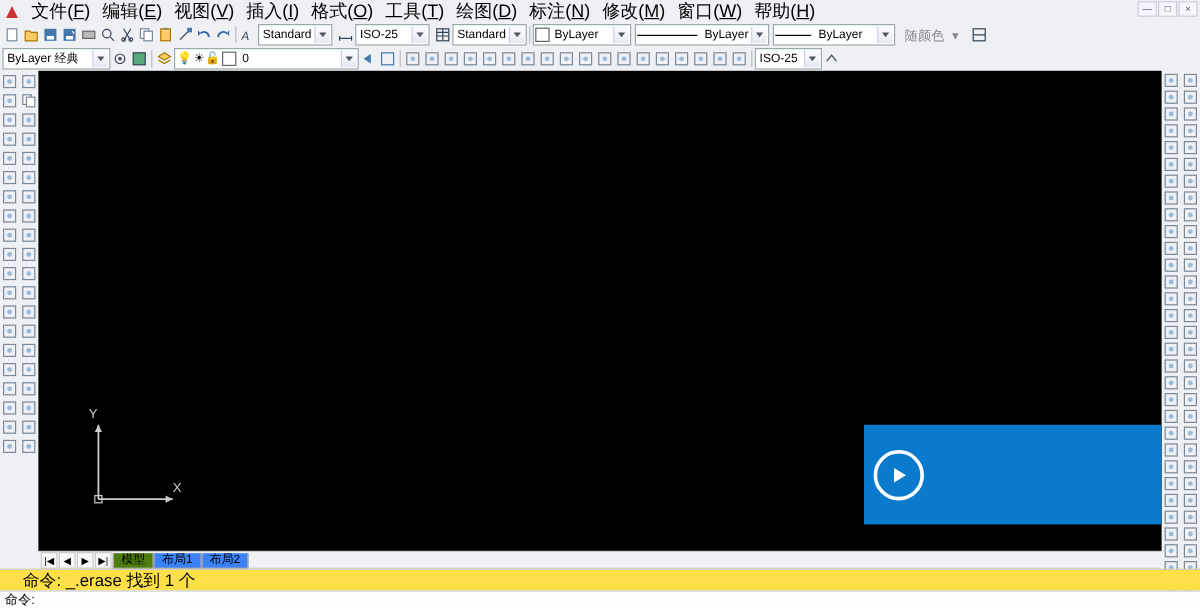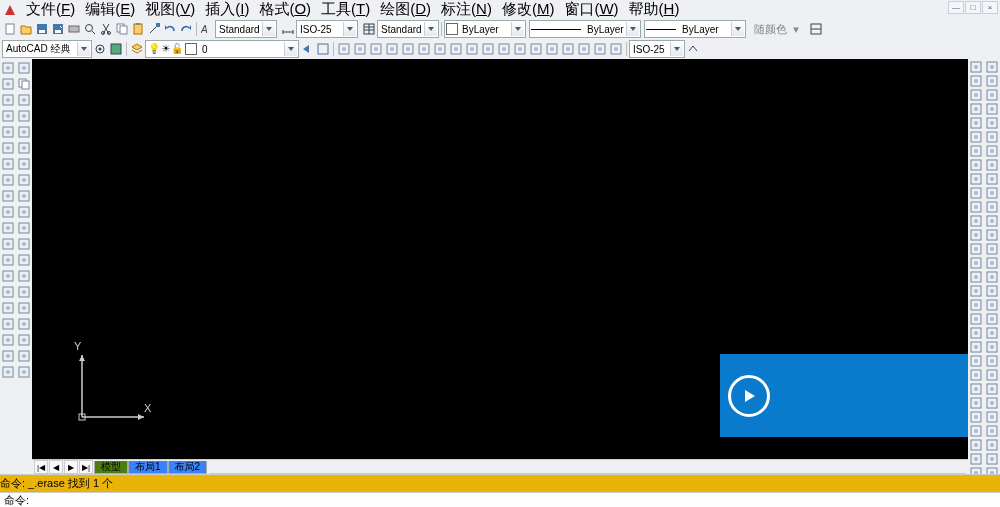--- a/index.html
+++ b/index.html
@@ -44,23 +44,23 @@
     display:flex;align-items:center;font-size:10px;padding:0 2px;gap:0;}
   .model-tabs .navbtn{width:12px;height:12px;display:flex;
     align-items:center;justify-content:center;border:1px solid #ccc;
     background:#f8f8fb;margin-right:1px;font-size:8px;}
   .model-tabs .tab{padding:0 6px;height:12px;line-height:12px;
     border:1px solid #aaa;border-top:none;background:#4d7c0f;}
   .model-tabs .tab.inactive{background:#3b82f6;}
   .model-tabs .track{flex:1;height:12px;background:#eef0f4;
     border-bottom:1px solid #ccc;margin-left:2px;}
   .right-pals{display:flex;}
-  .cmd{border-top:1px solid #ccc;background:#eab308;padding:2px 0;
-    font-size:11px;line-height:13px;}
-  .cmd-input{display:flex;align-items:center;border-top:1px solid #ccc;
+  .cmd{border-top:1px solid #ccc;background:#fde047;padding:2px 19px;
+    font-size:14px;line-height:13px;}
+  .cmd-input{display:flex;align-items:flex-end;border-top:1px solid #ccc;
     background:#fdfdfd;padding:0 4px;height:14px;}
   .cmd-input input{flex:1;border:none;outline:none;font:11px SimSun;
     background:transparent;}
   .bylayer-line{display:inline-block;width:50px;border-top:1px solid #000;
     margin-right:4px;}
 
   
   .wm{position:absolute;right:0;bottom:22px;width:232px;height:75px;
     background:#0a7bcc;display:flex;align-items:center;color:#fff;
     font-weight:600;padding:4px 8px;gap:8px;}
@@ -259,21 +259,21 @@
     <div class="tb-btn" style="margin-left:6px">
       <svg viewBox="0 0 12 12">
           <rect x="1" y="1" width="10" height="10" fill="none" stroke="#345"></rect>
           <path stroke="#345" d="M1 6h10"></path>
         </svg>
     </div>
   </div>
 
   <div class="row top3">
     <div class="combo" style="width:86px">
-      <span class="txt">AutoCAD 经典</span>
+      <span class="txt">ByLayer 经典</span>
       <span class="arr">
         <svg viewBox="0 0 8 8">
             <path d="M1 2 L4 6 L7 2 Z" fill="#556"></path>
           </svg>
       </span>
     </div>
     <div class="tb-btn">
       <svg viewBox="0 0 12 12">
           <circle cx="6" cy="6" r="4" fill="none" stroke="#345"></circle>
           <circle cx="6" cy="6" r="1.5" fill="#345"></circle>

